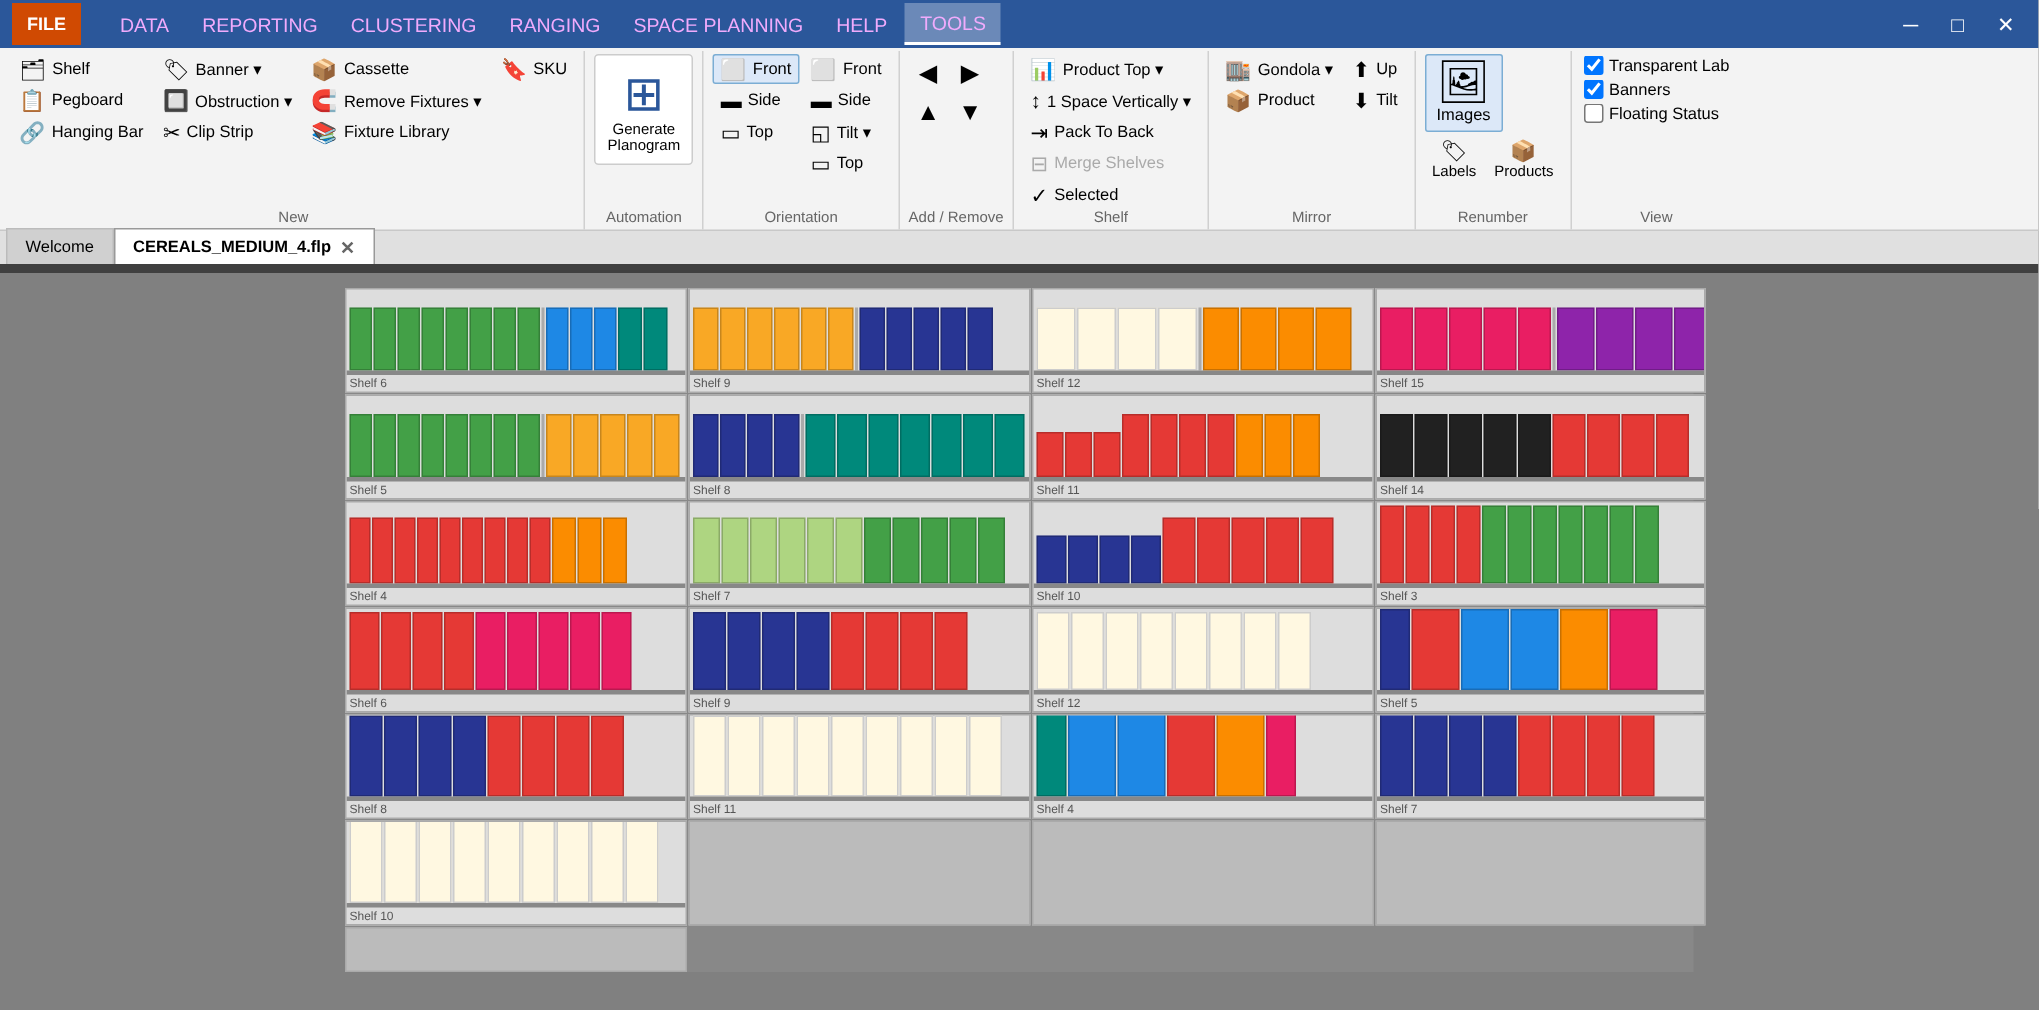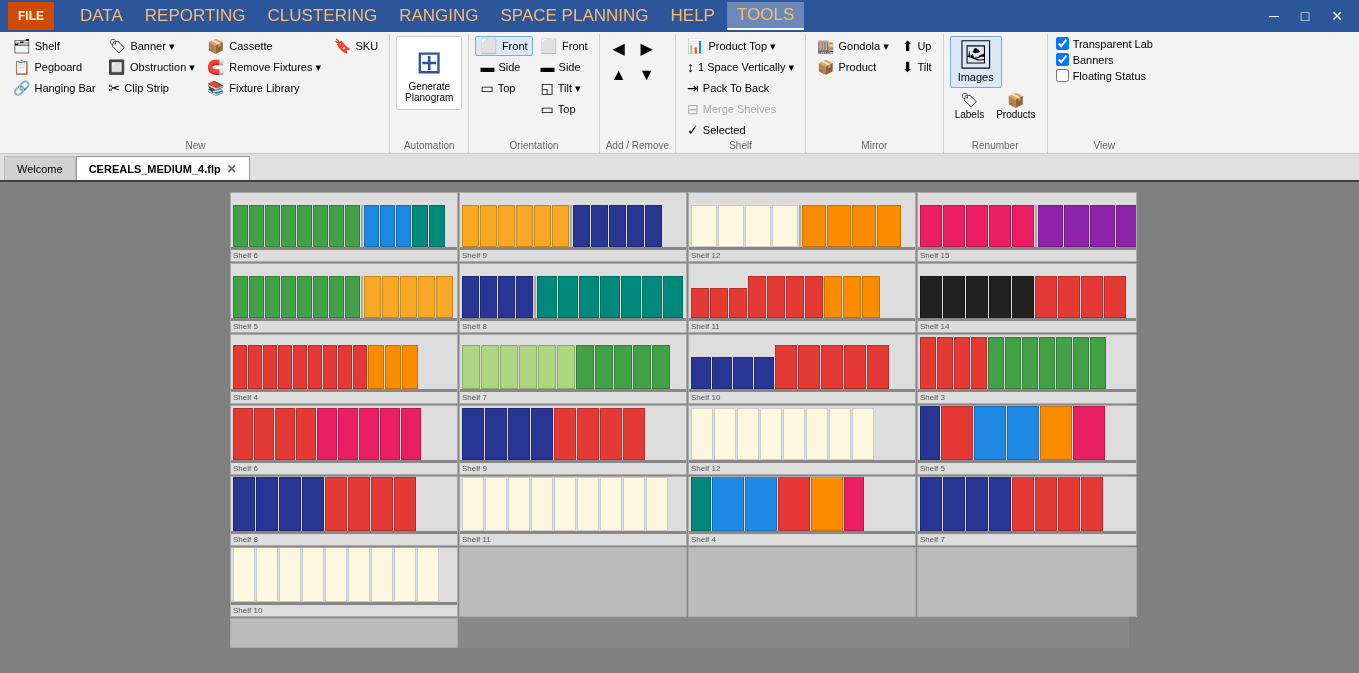--- a/index.html
+++ b/index.html
@@ -21,23 +21,23 @@
       padding: 2px 10px;
       font-weight: bold;
       font-size: 12px;
       cursor: pointer;
       height: 28px;
       display: flex;
       align-items: center;
     }
     .menu-items { display: flex; gap: 2px; margin-left: 8px; }
     .menu-item {
-      color: #fdba74;
+      color: #f0abfc;
       padding: 2px 10px;
-      font-size: 17px;
+      font-size: 13px;
       cursor: pointer;
       height: 28px;
       display: flex;
       align-items: center;
     }
     .menu-item:hover, .menu-item.active { background: rgba(255,255,255,0.2); }
     .menu-item.active { background: rgba(255,255,255,0.3); border-bottom: 2px solid white; }
     .title-bar-right { margin-left: auto; display: flex; gap: 6px; }
     .win-btn { color: white; cursor: pointer; padding: 2px 8px; font-size: 14px; }
     .ribbon-btn {
@@ -84,21 +84,21 @@
       padding: 1px 2px;
     }
     .ribbon-check input { margin: 0; }
 
     
     .tab-bar {
       background: #e0e0e0;
       display: flex;
       align-items: flex-end;
       padding: 0 4px;
-      border-bottom: 2px solid #404040;
+      border-bottom: 6px solid #404040;
       height: 28px;
     }
     .tab {
       background: #d0d0d0;
       border: 1px solid #bbb;
       border-bottom: none;
       padding: 3px 12px;
       font-size: 11px;
       cursor: pointer;
       display: flex;

